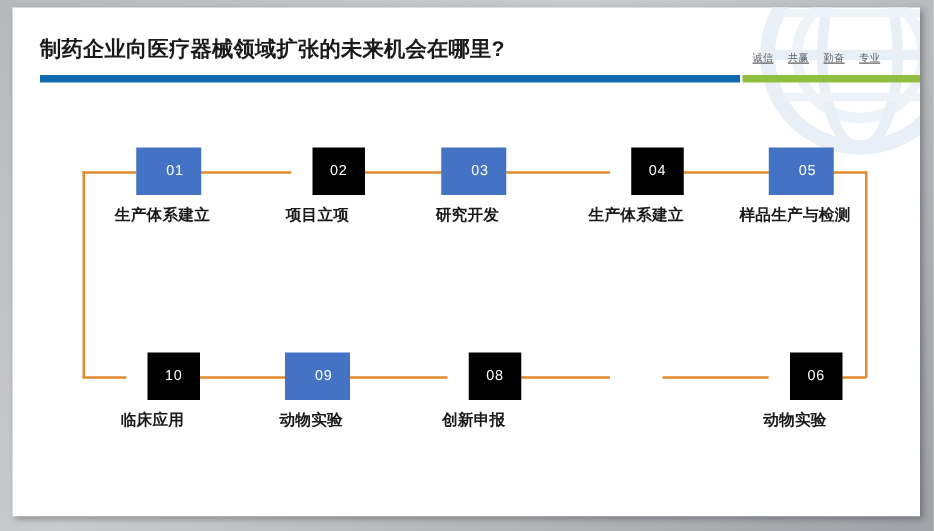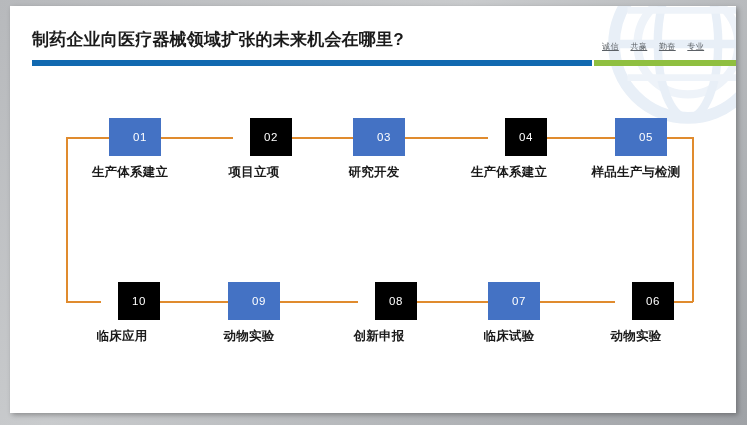--- a/index.html
+++ b/index.html
@@ -206,24 +206,20 @@
       <div class="node" style="left:218px; top:276px;">
         <div class="node-box blue">09</div>
         <div class="node-label">动物实验</div>
       </div>
 
       <div class="node" style="left:348px; top:276px;border-radius:18px;">
         <div class="node-box green">08</div>
         <div class="node-label">创新申报</div>
       </div>
 
-      <div class="node" style="left:478px; top:276px;">
-        <div class="node-box blue">07</div>
-        <div class="node-label">临床试验</div>
-      </div>
 
       <div class="node" style="left:605px; top:276px;">
         <div class="node-box green">06</div>
         <div class="node-label">动物实验</div>
       </div>
 
     </div>
   </div>
 </div>
 

